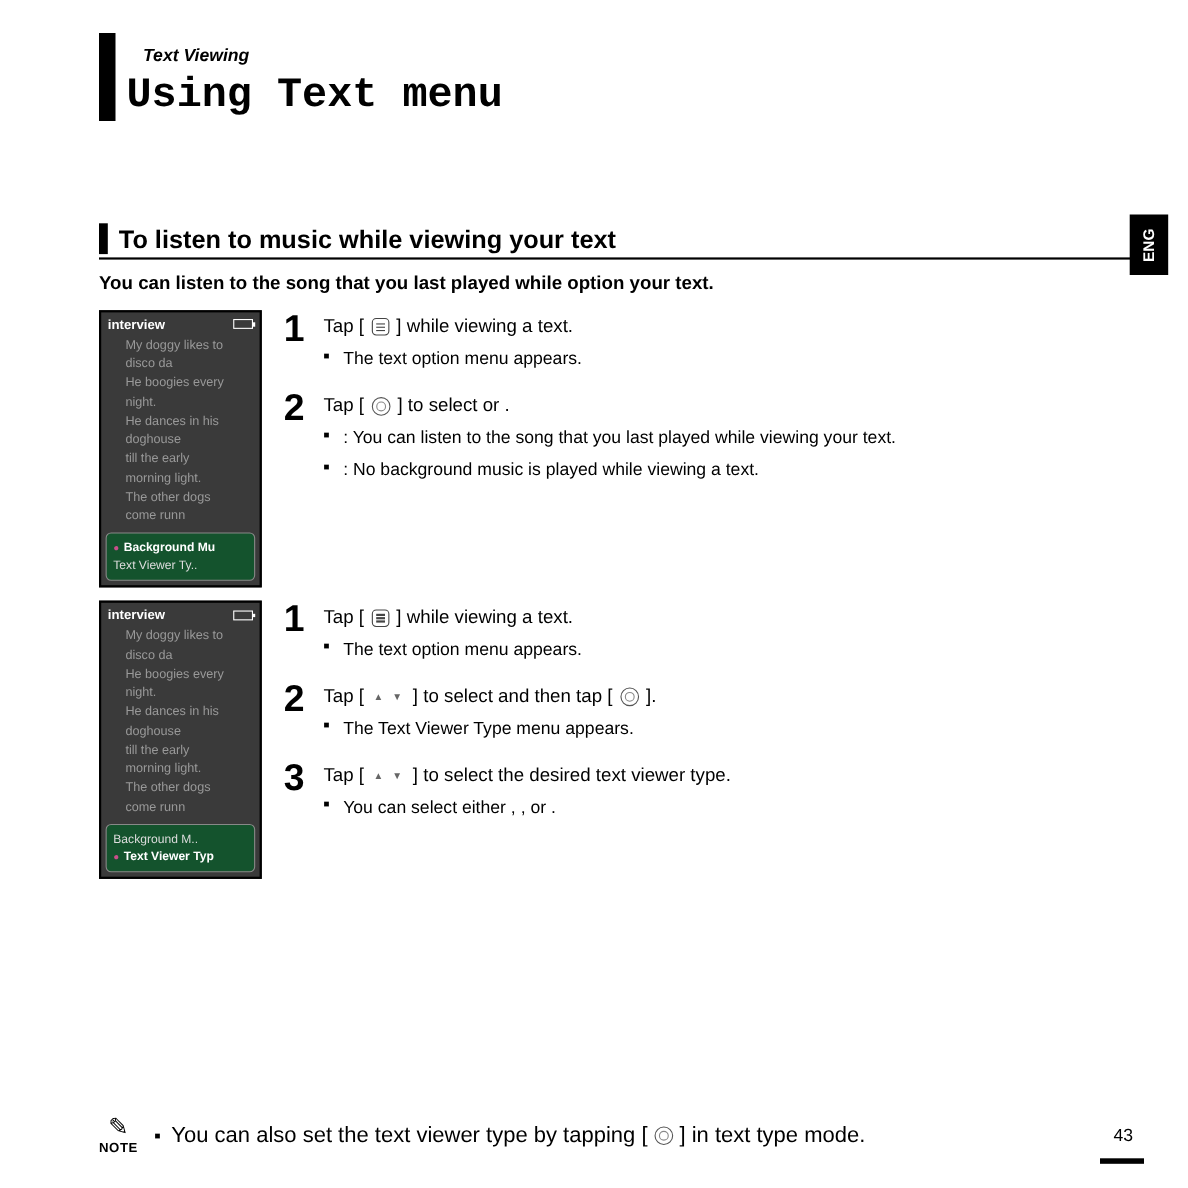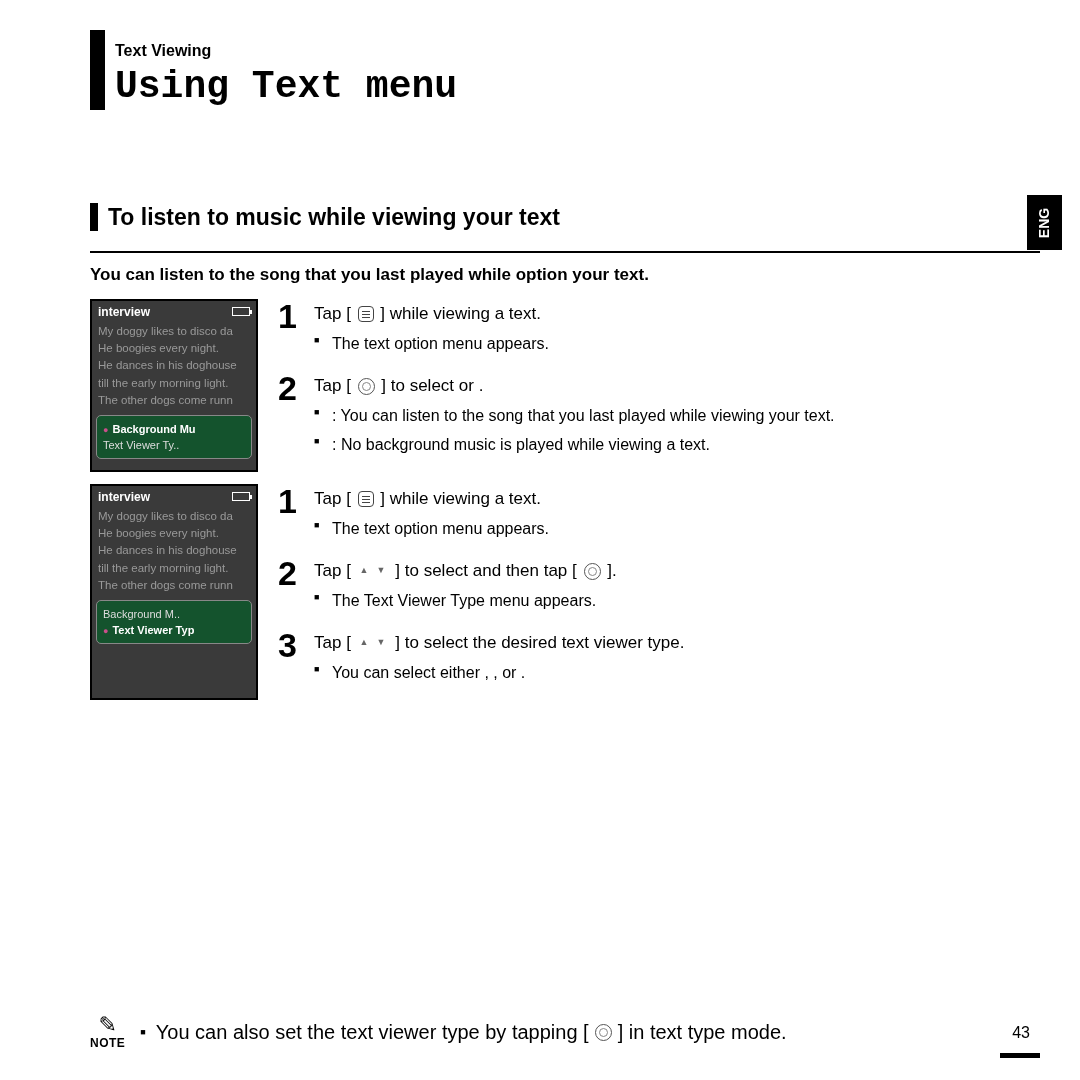--- a/index.html
+++ b/index.html
@@ -16,22 +16,23 @@
     position: absolute;
     left: 90px;
     top: 30px;
     width: 15px;
     height: 80px;
     background: #000;
   }
   .breadcrumb {
     font-size: 16px;
     font-weight: bold;
-    margin-left: 25px;
+    margin-left: 40px;
     margin-top: 2px;
+    font-style: italic;
   }
   .page-title {
     font-size: 38px;
     font-weight: bold;
     margin-left: 25px;
     margin-top: 5px;
     font-family: Liberation Mono, monospace;
   }
   .eng-tab {
     position: absolute;
@@ -46,21 +47,21 @@
     display: flex;
     align-items: center;
     justify-content: center;
   }
   .eng-tab span { transform: rotate(-90deg); }
   .section-heading {
     display: flex;
     align-items: flex-end;
     margin-top: 95px;
     border-bottom: 2px solid #000;
-    padding-bottom: 20px;
+    padding-bottom: 3px;
   }
   .section-heading .bar {
     width: 8px;
     height: 28px;
     background: #000;
     margin-right: 10px;
   }
   .section-heading .txt {
     font-size: 23px;
     font-weight: bold;
@@ -70,21 +71,21 @@
     font-size: 17px;
     margin-top: 10px;
     line-height: 1.4;
   }
   .content-row {
     display: flex;
     margin-top: 12px;
     gap: 20px;
   }
   .device-screen {
-    width: 168px;
+    width: 148px;
     border: 2px solid #000;
     background: #3a3a3a;
     color: #bbb;
     font-size: 11px;
     padding: 0;
     flex-shrink: 0;
   }
   .ds-header {
     display: flex;
     justify-content: space-between;
@@ -103,21 +104,21 @@
   .battery::after {
     content: "";
     position: absolute;
     right: -3px;
     top: 2px;
     width: 2px;
     height: 3.5px;
     background: #fff;
   }
   .ds-text {
-    padding: 0 6px;
+    padding: 0 22px;
     line-height: 1.5;
     color: #999;
     font-size: 11.5px;
   }
   .ds-menu {
     margin: 6px 4px 4px 4px;
     border: 1px solid #888;
     border-radius: 5px;
     padding: 5px 6px;
     background: #14532d;

